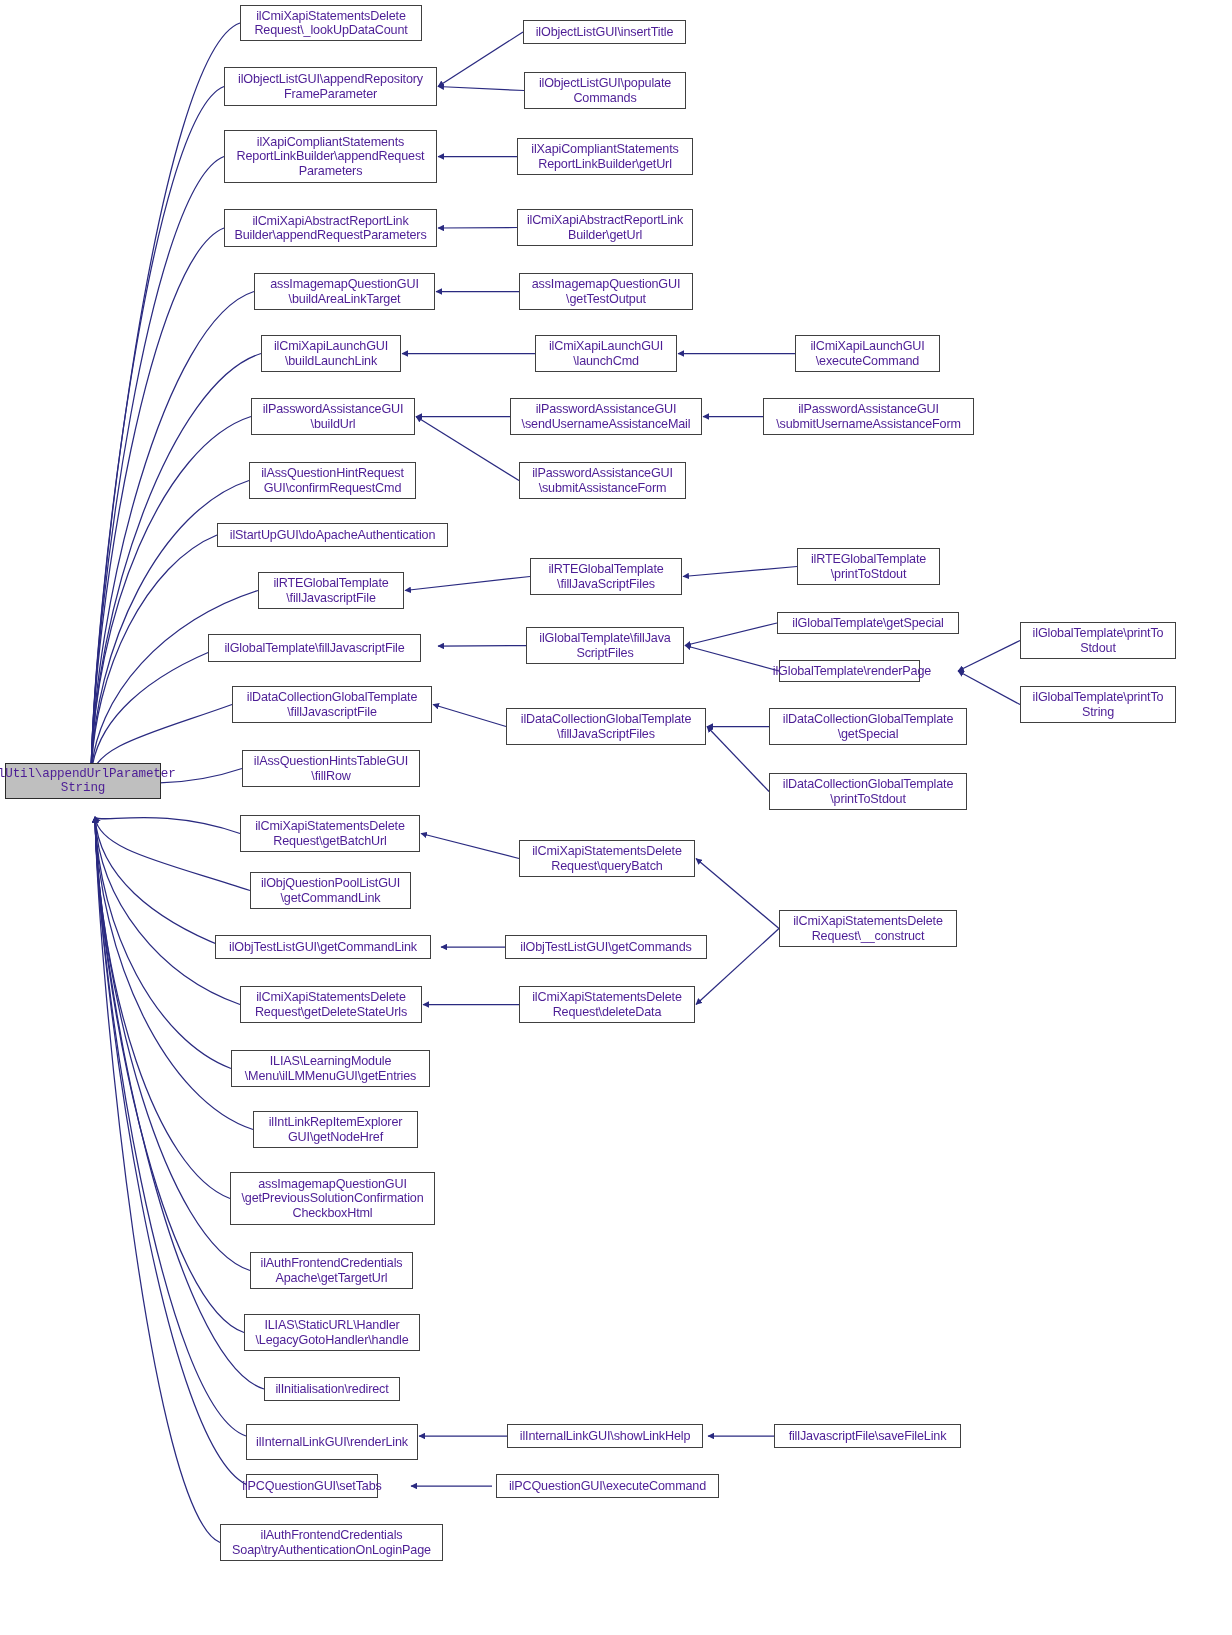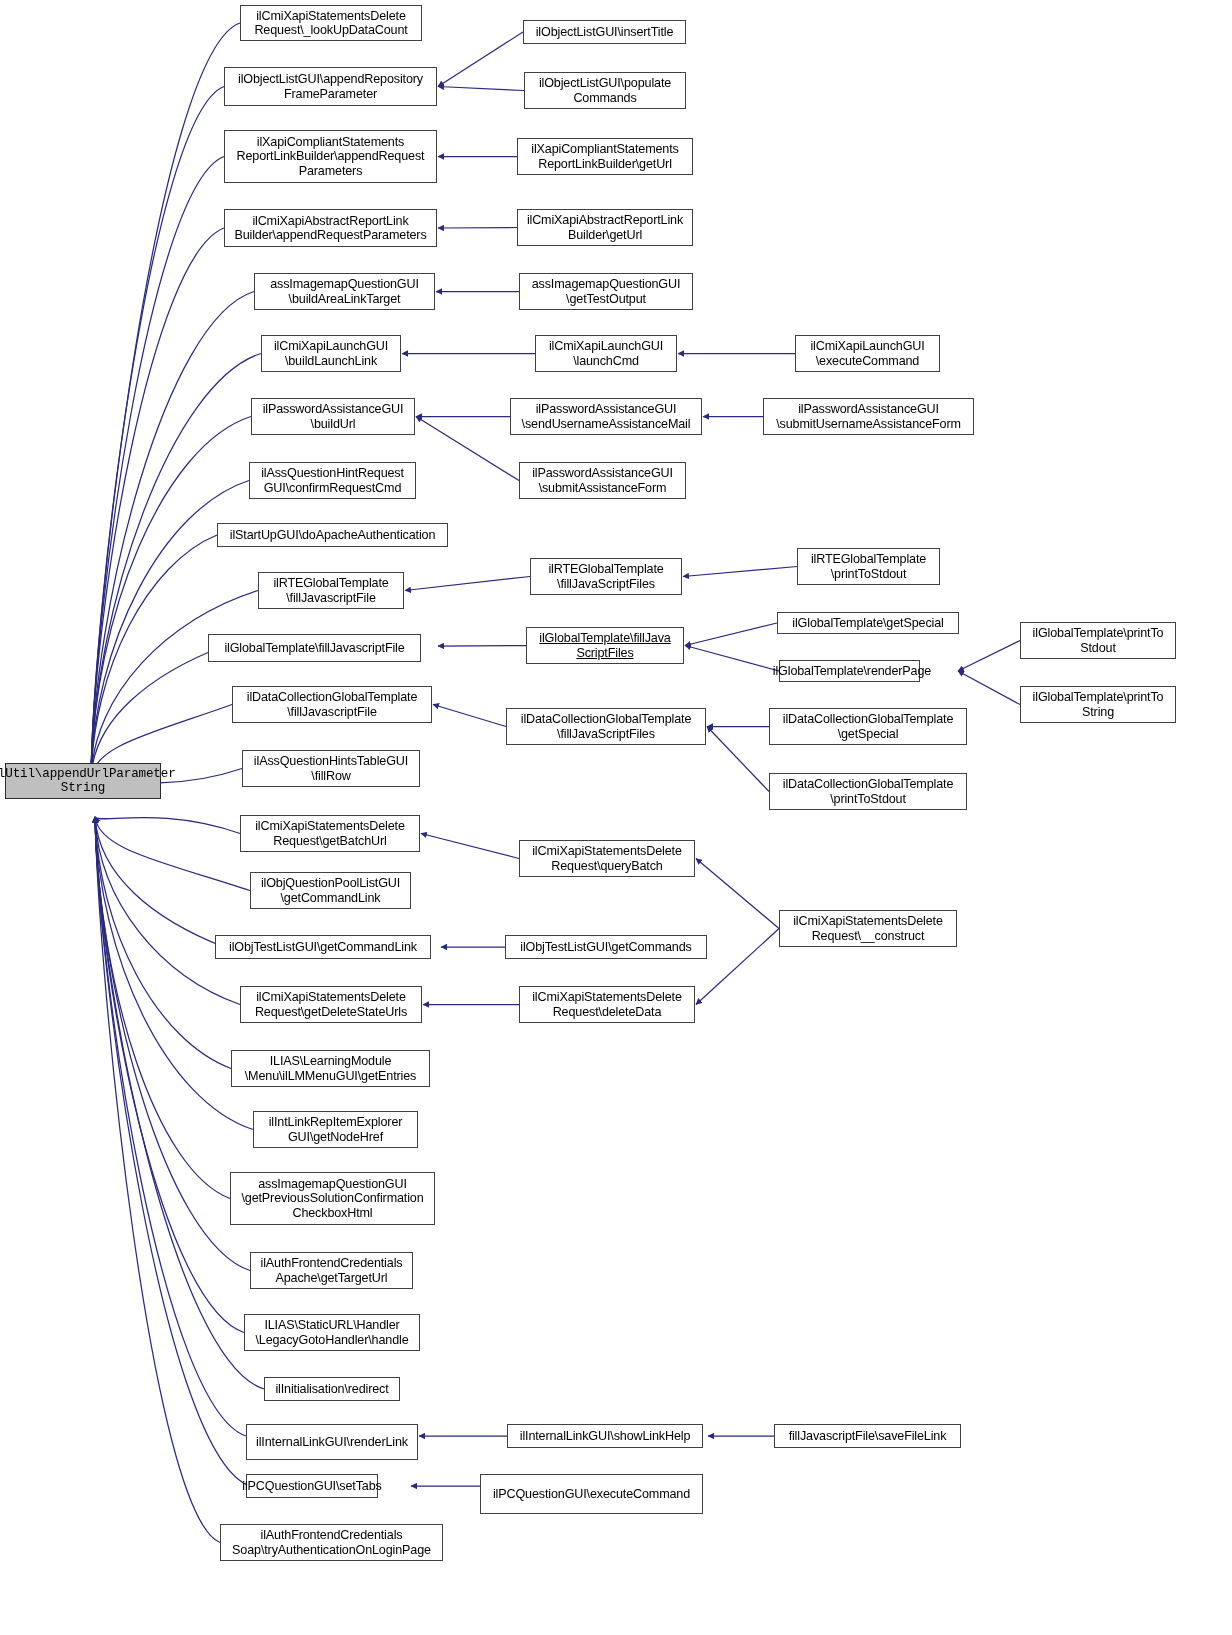--- a/index.html
+++ b/index.html
@@ -20,21 +20,21 @@
     left: 0;
     top: 0;
     width: 1232px;
     height: 1635px;
   }
   .node {
     position: absolute;
     box-sizing: border-box;
     border: 1px solid #404040;
     background: #ffffff;
-    color: #000000;
+    color: #4c1d95;
     display: flex;
     align-items: center;
     justify-content: center;
     text-align: center;
     line-height: 1.12;
     font-size: 12.6px;
     letter-spacing: -0.15px;
     white-space: pre-line;
     padding: 1px 3px;
     z-index: 3;
@@ -149,21 +149,21 @@
       <div class="node" style="left: 519px; top: 462px; width: 167px; height: 37px;">ilPasswordAssistanceGUI
 \submitAssistanceForm</div>
       <div class="node" style="left: 217px; top: 523px; width: 231px; height: 24px;">ilStartUpGUI\doApacheAuthentication</div>
       <div class="node" style="left: 258px; top: 572px; width: 146px; height: 37px;">ilRTEGlobalTemplate
 \fillJavascriptFile</div>
       <div class="node" style="left: 530px; top: 558px; width: 152px; height: 37px;">ilRTEGlobalTemplate
 \fillJavaScriptFiles</div>
       <div class="node" style="left: 797px; top: 548px; width: 143px; height: 37px;">ilRTEGlobalTemplate
 \printToStdout</div>
       <div class="node" style="left: 208px; top: 634px; width: 213px; height: 28px;">ilGlobalTemplate\fillJavascriptFile</div>
-      <div class="node" style="left: 526px; top: 627px; width: 158px; height: 37px; text-decoration: underline;">ilGlobalTemplate\fillJava
+      <div class="node" style="left: 526px; top: 627px; width: 158px; height: 37px;">ilGlobalTemplate\fillJava
 ScriptFiles</div>
       <div class="node" style="left: 777px; top: 612px; width: 182px; height: 22px;">ilGlobalTemplate\getSpecial</div>
       <div class="node" style="left: 779px; top: 660px; width: 141px; height: 22px; padding-left: 8px;">ilGlobalTemplate\renderPage</div>
       <div class="node" style="left: 1020px; top: 622px; width: 156px; height: 37px;">ilGlobalTemplate\printTo
 Stdout</div>
       <div class="node" style="left: 1020px; top: 686px; width: 156px; height: 37px;">ilGlobalTemplate\printTo
 String</div>
       <div class="node" style="left: 232px; top: 686px; width: 200px; height: 37px;">ilDataCollectionGlobalTemplate
 \fillJavascriptFile</div>
       <div class="node" style="left: 506px; top: 708px; width: 200px; height: 37px;">ilDataCollectionGlobalTemplate
@@ -197,17 +197,17 @@
 CheckboxHtml</div>
       <div class="node" style="left: 250px; top: 1252px; width: 163px; height: 37px;">ilAuthFrontendCredentials
 Apache\getTargetUrl</div>
       <div class="node" style="left: 244px; top: 1314px; width: 176px; height: 37px;">ILIAS\StaticURL\Handler
 \LegacyGotoHandler\handle</div>
       <div class="node" style="left: 264px; top: 1377px; width: 136px; height: 24px;">ilInitialisation\redirect</div>
       <div class="node" style="left: 246px; top: 1424px; width: 172px; height: 36px;">ilInternalLinkGUI\renderLink</div>
       <div class="node" style="left: 507px; top: 1424px; width: 196px; height: 24px;">ilInternalLinkGUI\showLinkHelp</div>
       <div class="node" style="left: 774px; top: 1424px; width: 187px; height: 24px;">fillJavascriptFile\saveFileLink</div>
       <div class="node" style="left: 246px; top: 1474px; width: 132px; height: 24px;">ilPCQuestionGUI\setTabs</div>
-      <div class="node" style="left: 480px; top: 1474px; width: 223px; height: 40px;">ilPCQuestionGUI\executeCommand</div>
+      <div class="node" style="left: 496px; top: 1474px; width: 223px; height: 24px;">ilPCQuestionGUI\executeCommand</div>
       <div class="node" style="left: 220px; top: 1524px; width: 223px; height: 37px;">ilAuthFrontendCredentials
 Soap\tryAuthenticationOnLoginPage</div>
     </div>
 </div>
 
 </body></html>

